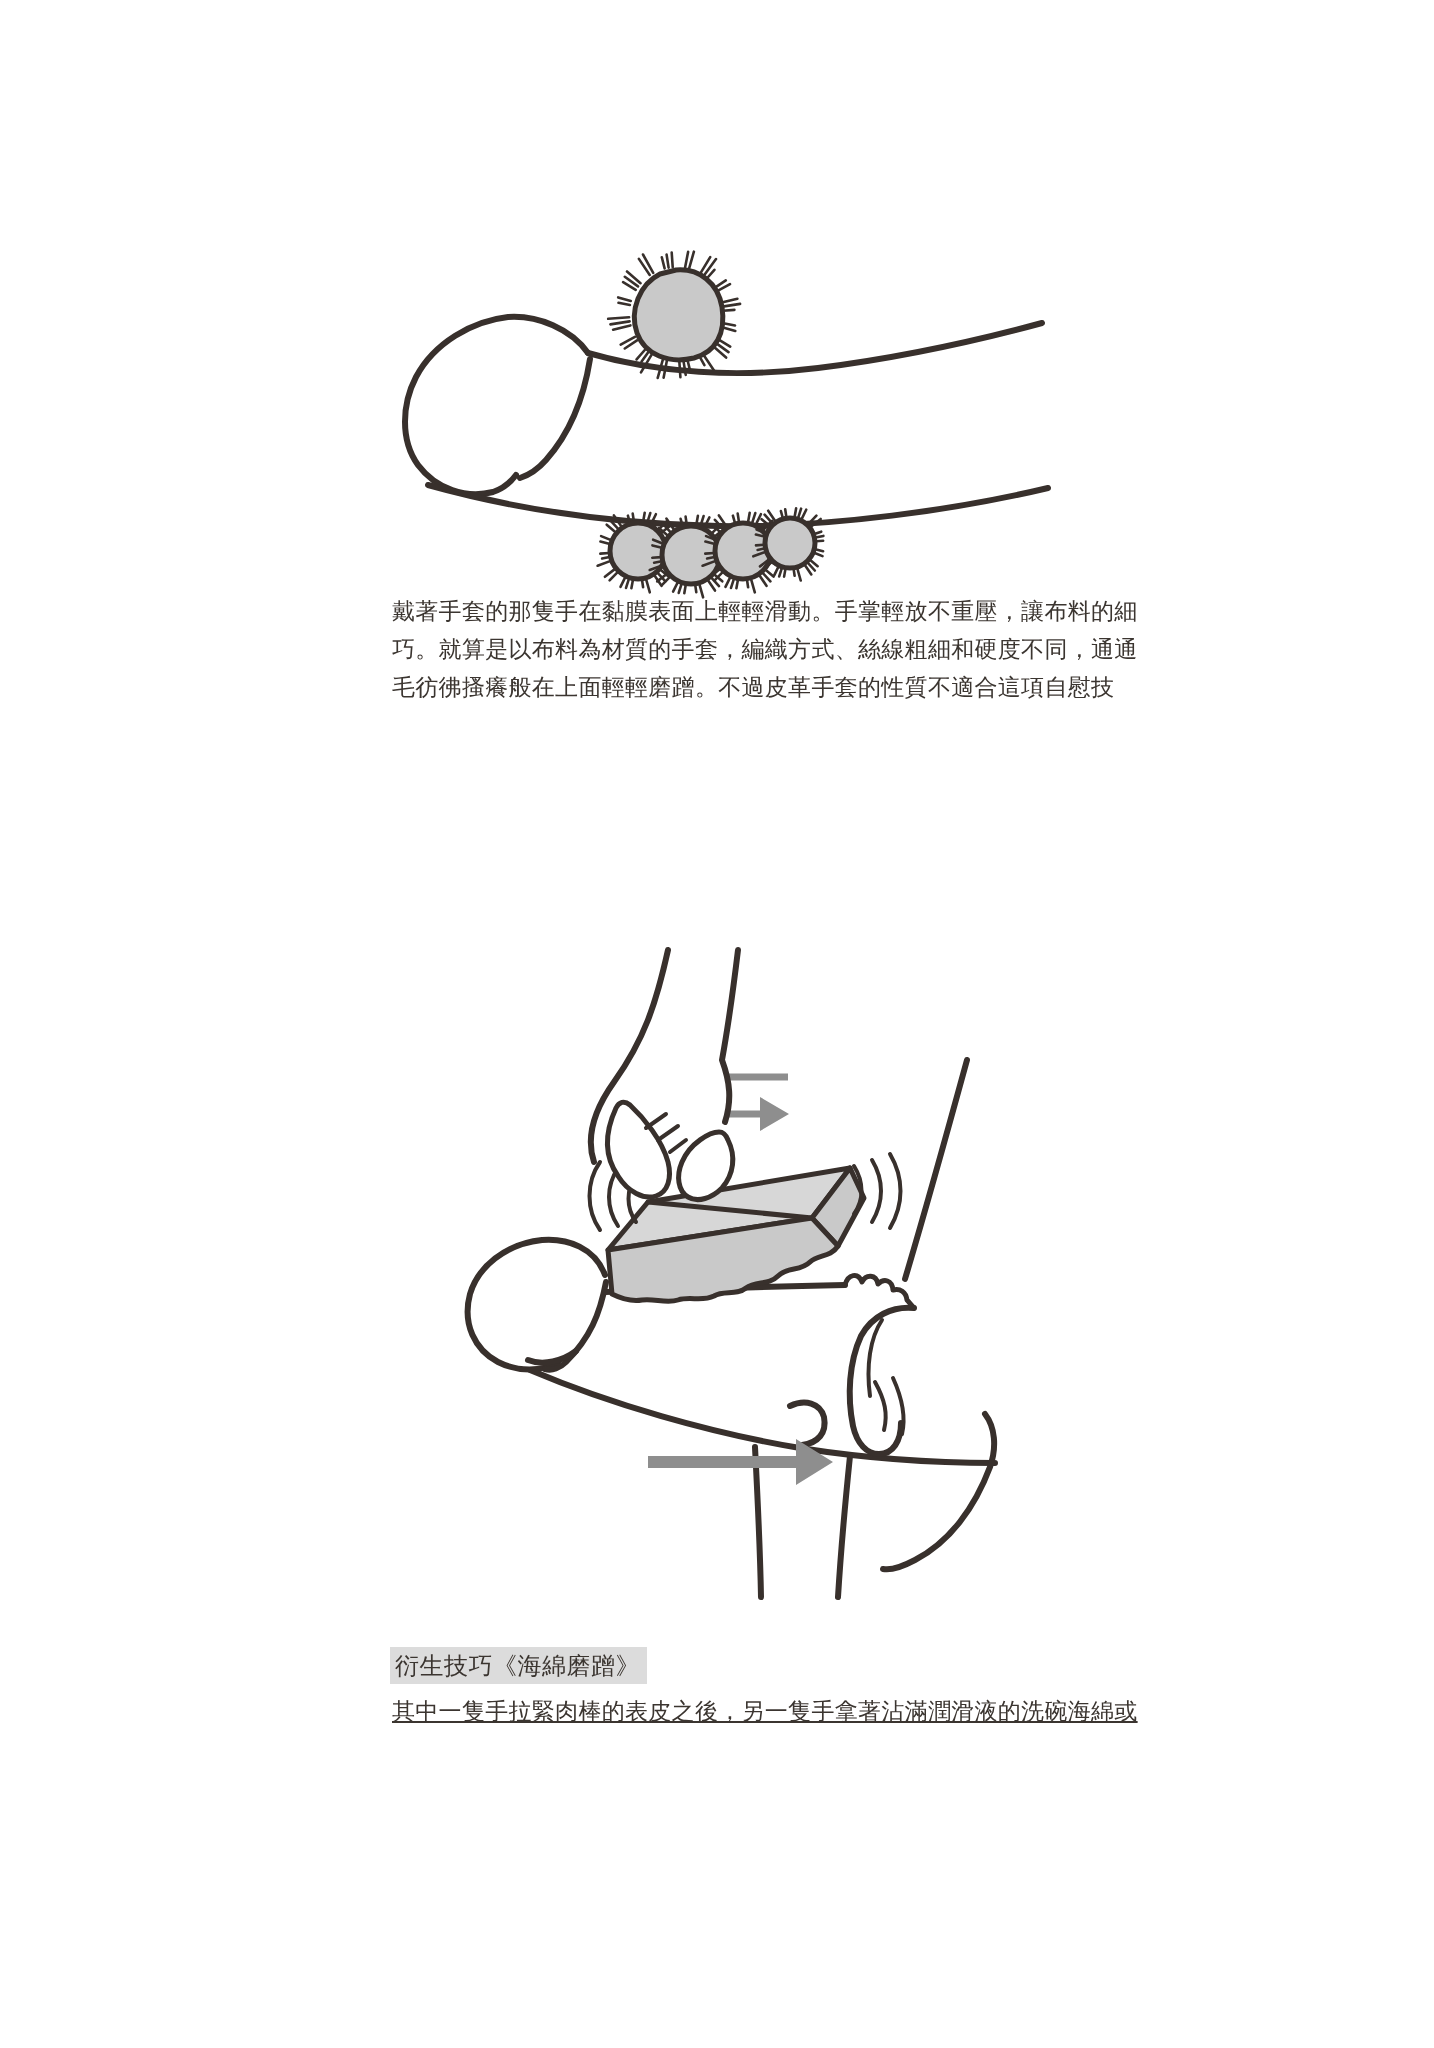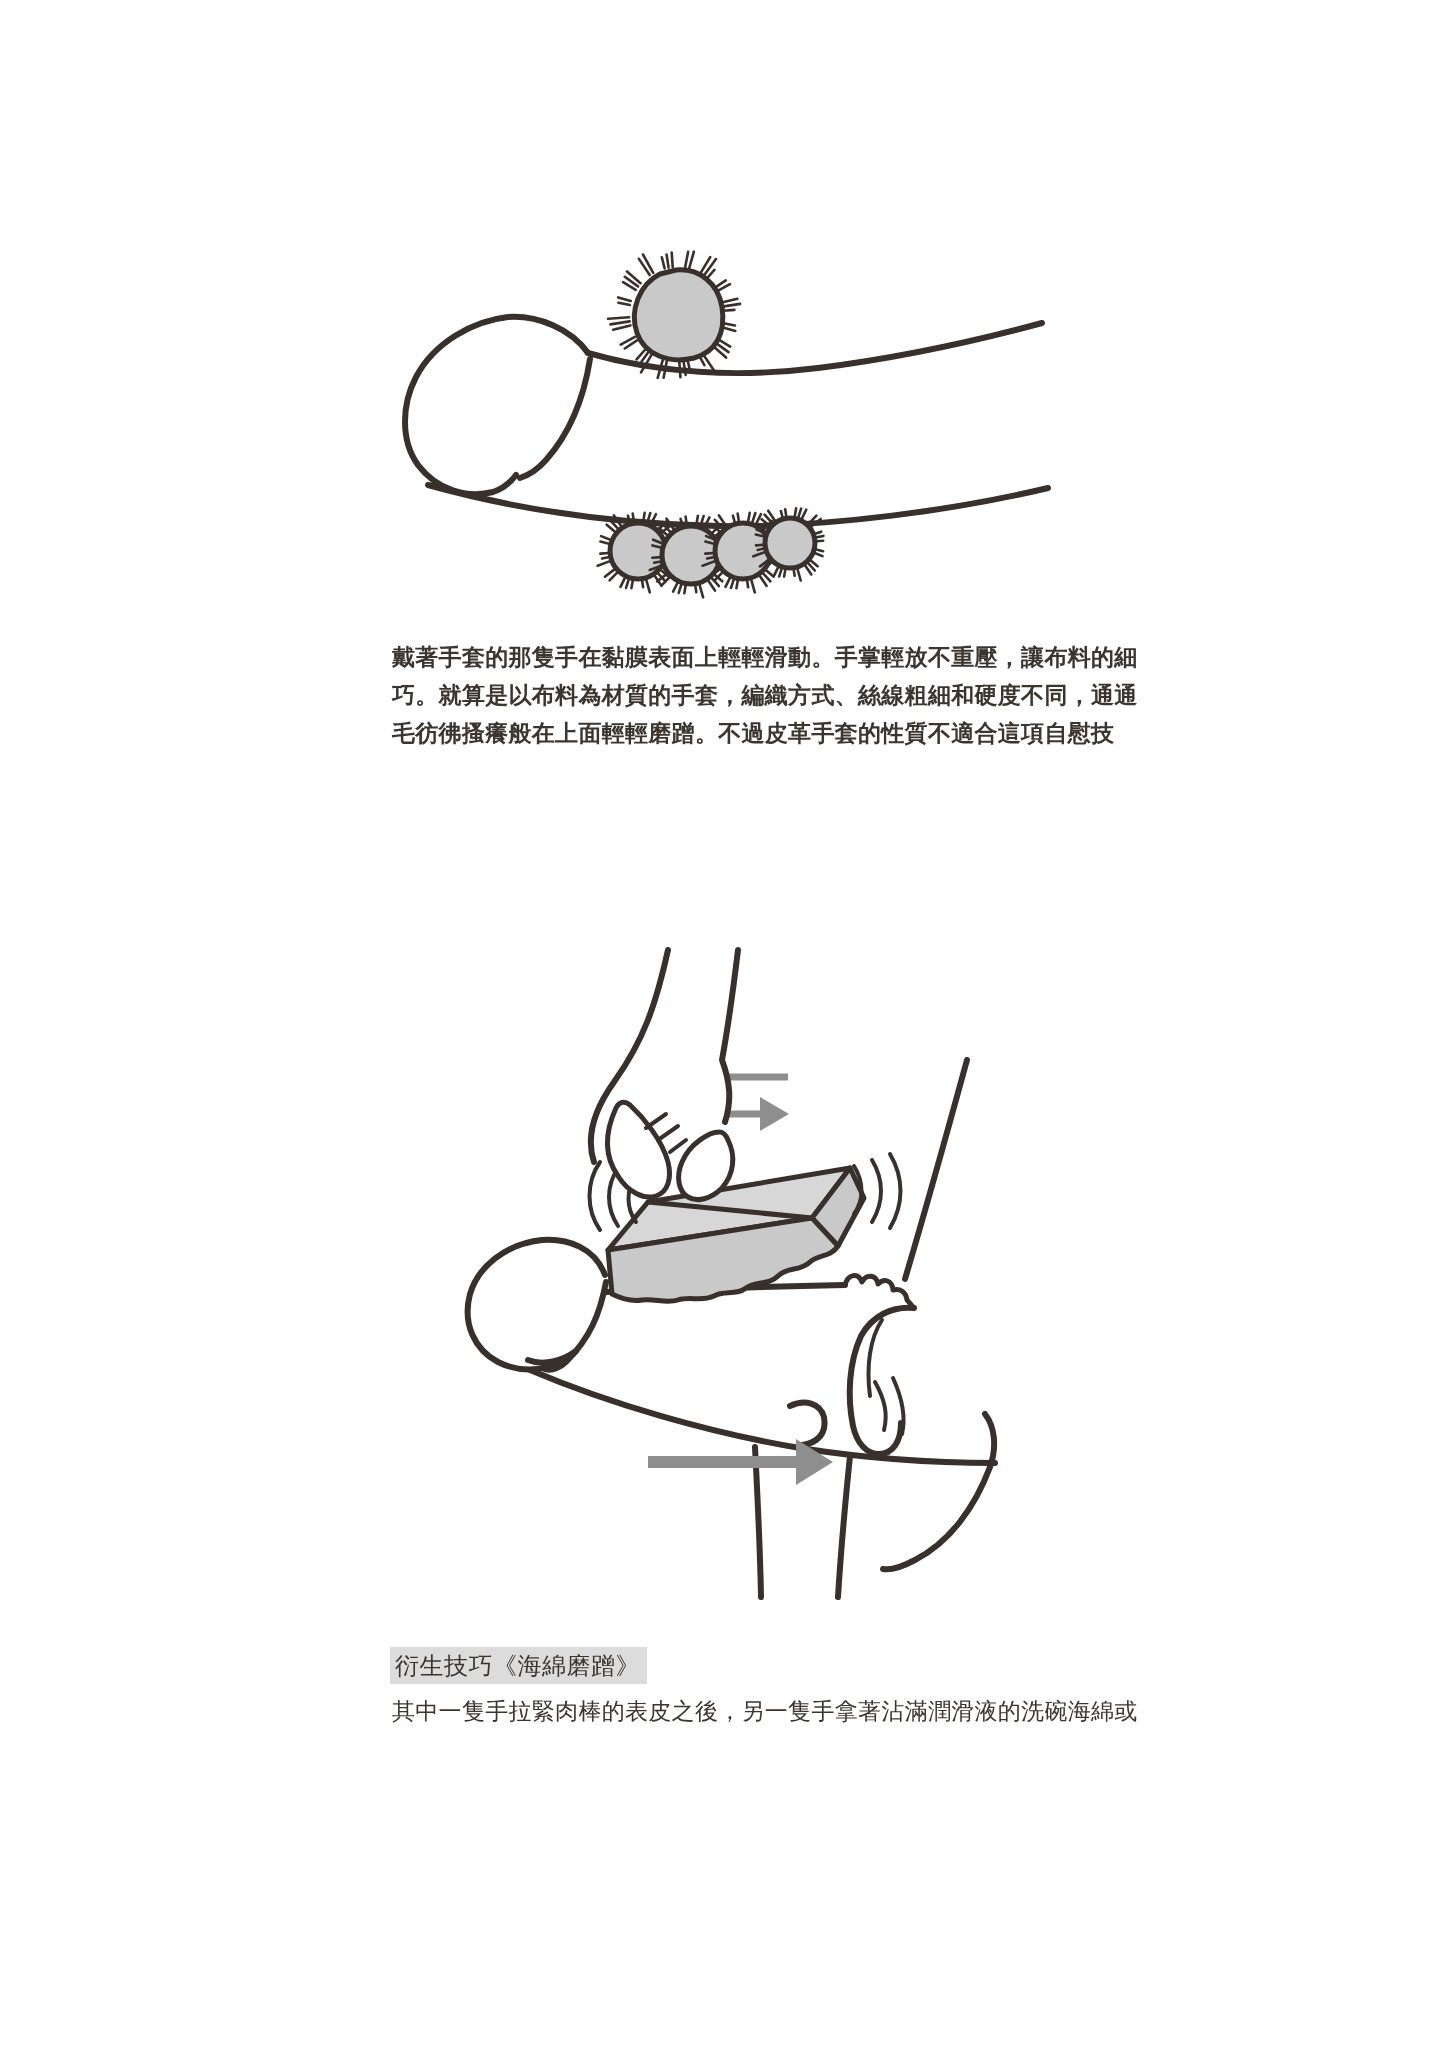--- a/index.html
+++ b/index.html
@@ -60,21 +60,21 @@
         <path d="M373.9 312.0L381.6 311.4M373.1 321.0L381.6 323.1M371.9 324.9L381.0 328.5M367.2 332.6L375.5 339.6M364.4 335.6L372.4 344.4M361.2 338.0L368.5 348.8M353.0 341.9L356.8 355.3M349.0 342.7L350.1 350.3M340.0 342.6L338.4 351.2M336.0 341.6L333.0 350.9M332.3 340.1L327.5 349.8M324.9 334.9L316.6 343.4M322.1 331.9L311.9 339.8M317.7 323.9L304.6 328.7M316.6 320.0L309.1 321.6M316.1 316.0L307.3 316.6M316.9 307.0L307.4 304.6M318.1 303.1L308.1 299.1M322.8 295.4L313.7 287.7M325.6 292.4L316.9 282.8M328.8 290.0L320.9 278.4M337.0 286.1L334.9 278.7M341.0 285.3L339.7 276.6M350.0 285.4L351.7 275.8M354.0 286.4L357.3 276.1M357.7 287.9L362.9 277.2M365.1 293.1L374.1 283.8M367.9 296.1L378.9 287.5M372.3 304.1L379.5 301.5M373.4 308.0L381.9 306.2" class="fuzzline"></path>
       <circle class="fillgray" cx="345" cy="314" r="28"></circle>
     </g>
     <g>
         <path d="M417.9 304.2L425.1 303.7M417.2 312.3L425.1 314.3M416.1 315.7L424.5 319.1M411.9 322.7L419.6 329.2M409.4 325.3L416.8 333.5M406.5 327.6L413.3 337.5M399.2 331.0L402.7 343.5M395.6 331.7L396.6 338.8M387.5 331.6L386.1 339.6M384.0 330.7L381.2 339.4M380.6 329.4L376.2 338.4M373.9 324.7L366.3 332.6M371.5 322.0L362.0 329.4M367.6 314.9L355.3 319.3M366.6 311.4L359.6 312.9M366.1 307.8L358.0 308.4M366.8 299.7L357.9 297.5M367.9 296.3L358.6 292.5M372.1 289.3L363.6 282.2M374.6 286.7L366.6 277.7M377.5 284.4L370.2 273.7M384.8 281.0L382.9 274.1M388.4 280.3L387.2 272.2M396.5 280.4L398.1 271.4M400.0 281.3L403.1 271.7M403.4 282.6L408.2 272.7M410.1 287.3L418.4 278.6M412.5 290.0L422.7 282.0M416.4 297.1L423.2 294.7M417.4 300.6L425.4 298.9" class="fuzzline"></path>
       <circle class="fillgray" cx="392" cy="306" r="25"></circle>
     </g>
   </svg>
 </div>
 
-<div class="abs para" style="left:392px;top:638px;width:740px;font-weight:bold;">
+<div class="abs para" style="left:392px;top:592px;width:740px;">
   <div class="line">戴著手套的那隻手在黏膜表面上輕輕滑動。手掌輕放不重壓，讓布料的細</div>
   <div class="line">巧。就算是以布料為材質的手套，編織方式、絲線粗細和硬度不同，通通</div>
   <div class="line">毛彷彿搔癢般在上面輕輕磨蹭。不過皮革手套的性質不適合這項自慰技</div>
 </div>
 
 <div class="abs" style="left:430px;top:942px;width:760px;height:660px;">
   <svg width="760" height="660" viewBox="0 0 760 660">
 
     <path class="arrow" d="M358,131.5 L228,131.5 L228,118 L199,135 L228,152 L228,138.5 L358,138.5 Z"></path>
     <path class="arrow" d="M197,168.5 L330,168.5 L330,155 L359,172 L330,189 L330,175.5 L197,175.5 Z"></path>
@@ -137,15 +137,15 @@
     </g>
 
     <path class="arrow" d="M218,514 L366,514 L366,497 L403,520 L366,543 L366,526 L218,526 Z"></path>
   </svg>
 </div>
 
 <div class="abs" style="left:390px;top:1647px;border-radius:6px;">
   <span class="heading">衍生技巧《海綿磨蹭》</span>
 </div>
 
-<div class="abs para" style="left:392px;top:1692px;width:740px;">
+<div class="abs para" style="left:392px;top:1692px;width:740px;text-decoration:underline;">
   <div class="line">其中一隻手拉緊肉棒的表皮之後，另一隻手拿著沾滿潤滑液的洗碗海綿或</div>
 </div>
 
 </body></html>

